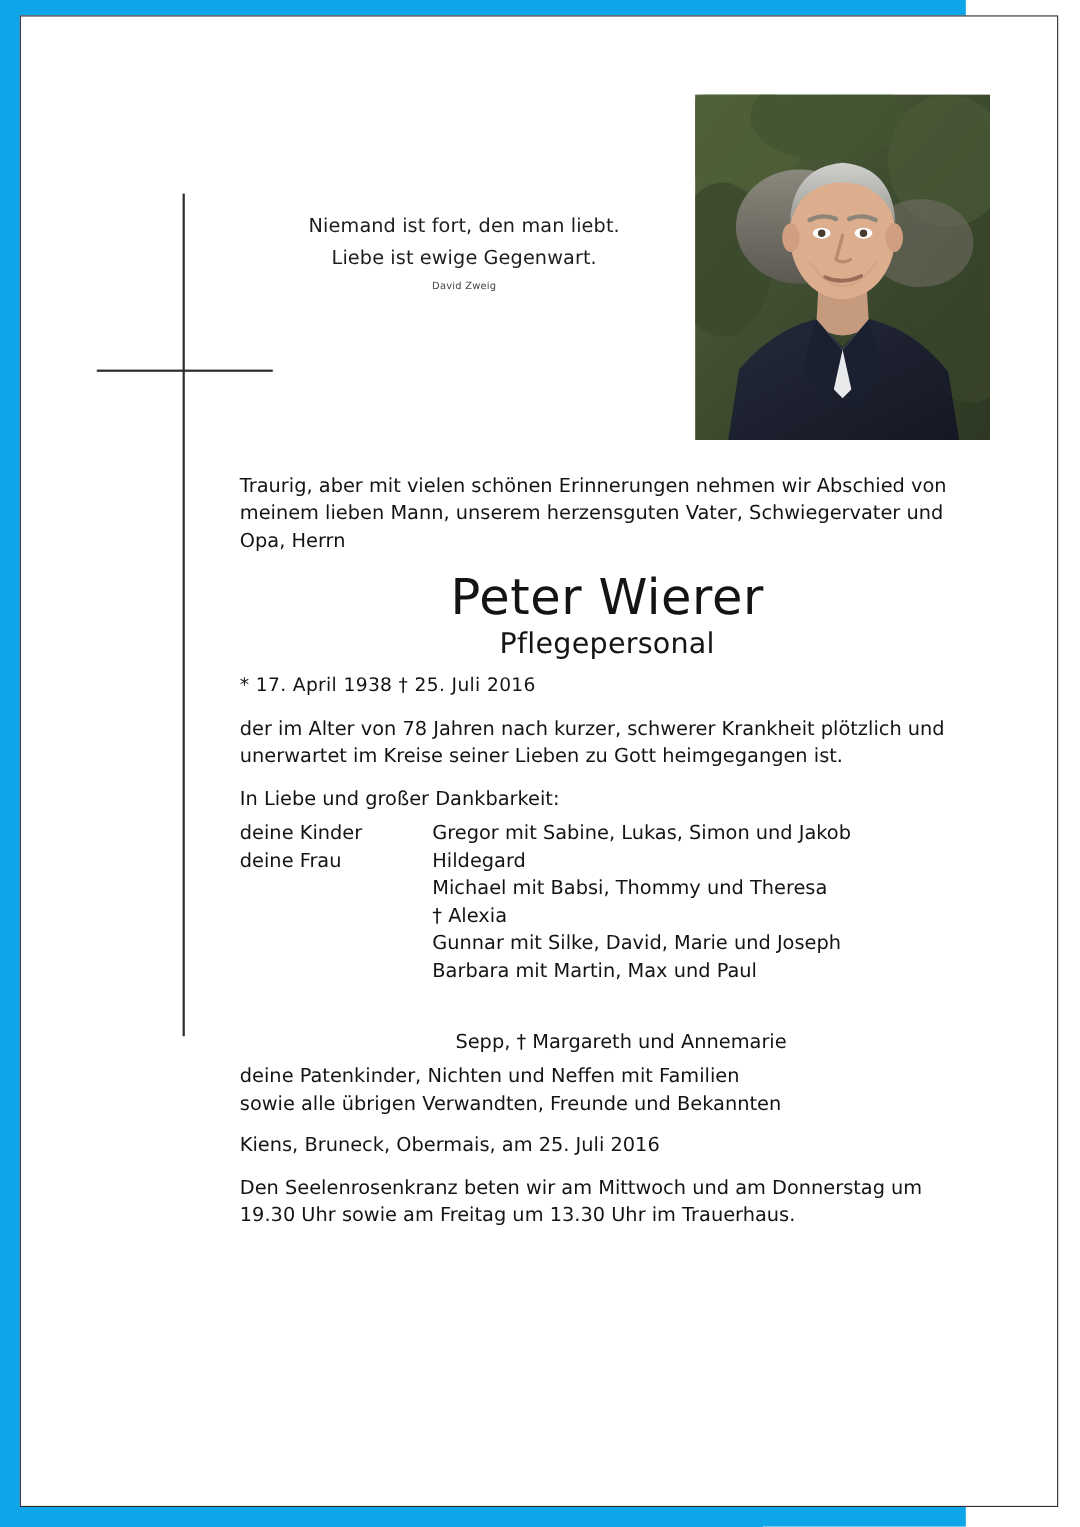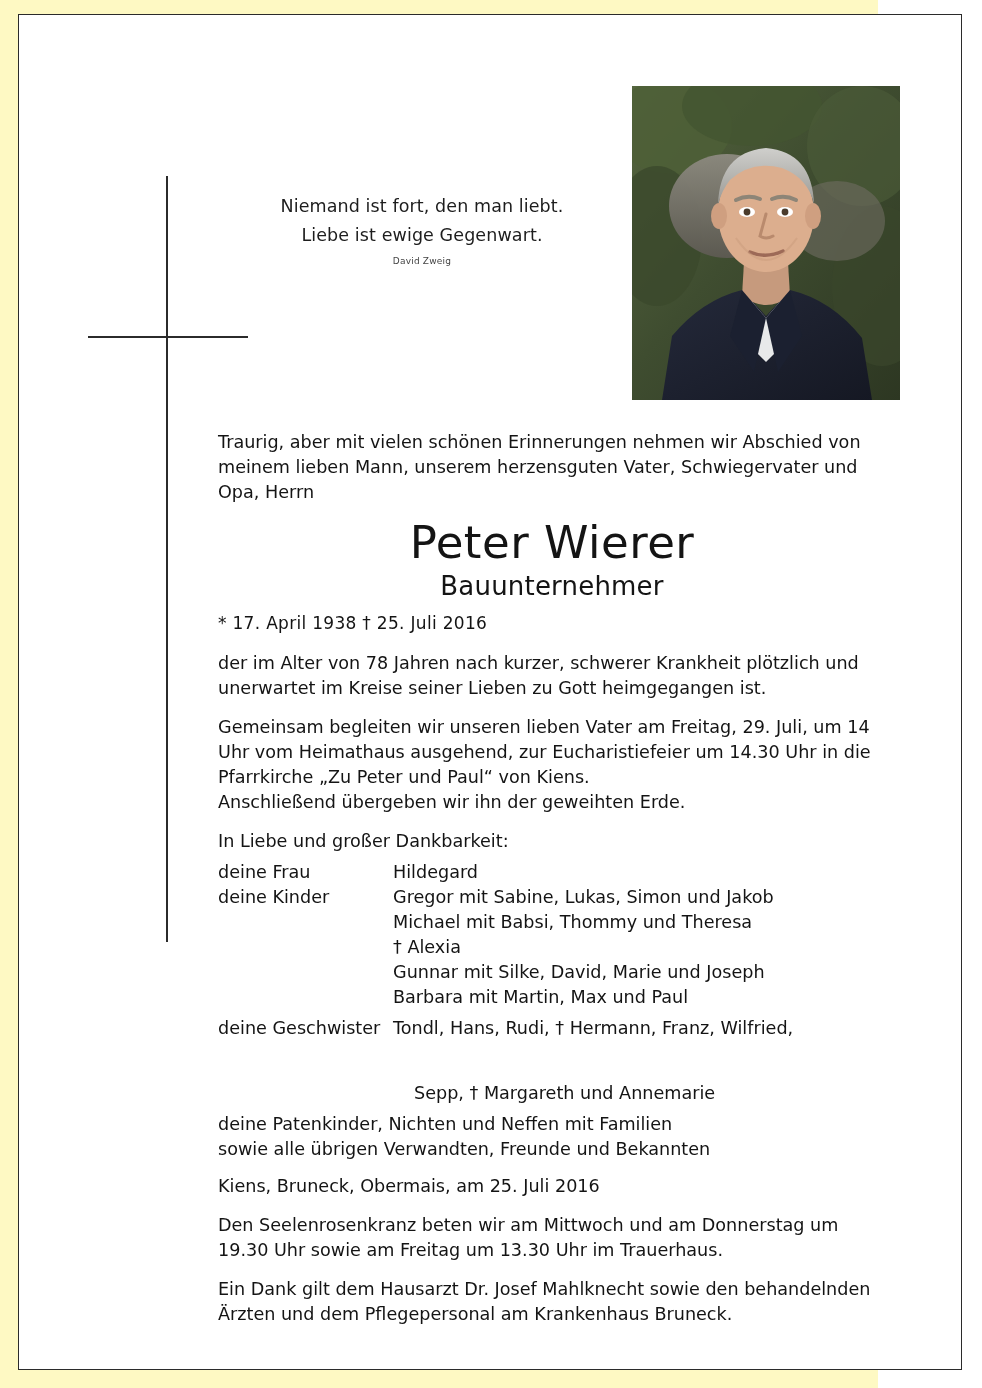--- a/index.html
+++ b/index.html
@@ -13,21 +13,21 @@
     font-family: "DejaVu Sans", sans-serif;
     color: #1a1a1a;
     position: relative;
     overflow: hidden;
   }
   .page {
     position: absolute;
     left: 0; top: 0;
     width: 878px;
     height: 1388px;
-    background: #fef9c3;
+    background: #0ea5e9;
   }
   .card-border {
     position: absolute;
     left: 18px;
     top: 14px;
     width: 944px;
     height: 1356px;
     border: 1px solid #2b2b2b;
     box-sizing: border-box;
     background: #ffffff;
@@ -216,67 +216,60 @@
 
       <path d="M110 204 L134 232 L122 286 L98 250 Z" fill="#1b2030"></path>
       <path d="M158 204 L134 232 L146 286 L170 250 Z" fill="#1b2030"></path>
     </svg>
   </div>
 
   <div class="content">
     <p class="para">Traurig, aber mit vielen schönen Erinnerungen nehmen wir Abschied von meinem lieben Mann, unserem herzensguten Vater, Schwiegervater und Opa, Herrn</p>
 
     <div class="name">Peter Wierer</div>
-    <div class="profession">Bauunternehmer</div>
+    <div class="profession">Pflegepersonal</div>
     <div class="dates">*  17. April 1938      † 25. Juli 2016</div>
 
     <p class="para">der im Alter von 78 Jahren nach kurzer, schwerer Krankheit plötzlich und unerwartet im Kreise seiner Lieben zu Gott heimgegangen ist.</p>
 
-    <p class="para" style="white-space: pre-line;">Gemeinsam begleiten wir unseren lieben Vater am Freitag, 29. Juli, um 14 Uhr vom Heimathaus ausgehend, zur Eucharistiefeier um 14.30 Uhr in die Pfarrkirche „Zu Peter und Paul“ von Kiens.
-Anschließend übergeben wir ihn der geweihten Erde.</p>
 
     <p class="para" style="margin-bottom:6px;">In Liebe und großer Dankbarkeit:</p>
 
     <div class="family">
+      <div class="frow">
+        <div class="flabel">deine Kinder</div>
+        <div class="fvalue">Gregor mit Sabine, Lukas, Simon und Jakob</div>
+      </div>
       <div class="frow">
         <div class="flabel">deine Frau</div>
         <div class="fvalue">Hildegard</div>
       </div>
       <div class="frow">
-        <div class="flabel">deine Kinder</div>
-        <div class="fvalue">Gregor mit Sabine, Lukas, Simon und Jakob</div>
-      </div>
-      <div class="frow">
         <div class="flabel"></div>
         <div class="fvalue">Michael mit Babsi, Thommy und Theresa</div>
       </div>
       <div class="frow">
         <div class="flabel"></div>
         <div class="fvalue">† Alexia</div>
       </div>
       <div class="frow">
         <div class="flabel"></div>
         <div class="fvalue">Gunnar mit Silke, David, Marie und Joseph</div>
       </div>
       <div class="frow">
         <div class="flabel"></div>
         <div class="fvalue">Barbara mit Martin, Max und Paul</div>
       </div>
     </div>
 
-    <div class="frow" style="margin-top:6px;">
-      <div class="flabel">deine Geschwister</div>
-      <div class="fvalue">Tondl, Hans, Rudi, † Hermann, Franz, Wilfried,</div>
-    </div>
     <div class="indent-sub2">Sepp, † Margareth und Annemarie</div>
 
     <div class="small-gap"></div>
     <div>deine Patenkinder, Nichten und Neffen mit Familien</div>
     <div>sowie alle übrigen Verwandten, Freunde und Bekannten</div>
 
     <div class="block-gap"></div>
     <p class="para">Kiens, Bruneck, Obermais, am 25. Juli 2016</p>
 
     <p class="para">Den Seelenrosenkranz beten wir am Mittwoch und am Donnerstag um 19.30 Uhr sowie am Freitag um 13.30 Uhr im Trauerhaus.</p>
 
-    <p class="para">Ein Dank gilt dem Hausarzt Dr. Josef Mahlknecht sowie den behandelnden Ärzten und dem Pflegepersonal am Krankenhaus Bruneck.</p>
   </div>
 </div>
 
 </body></html>

